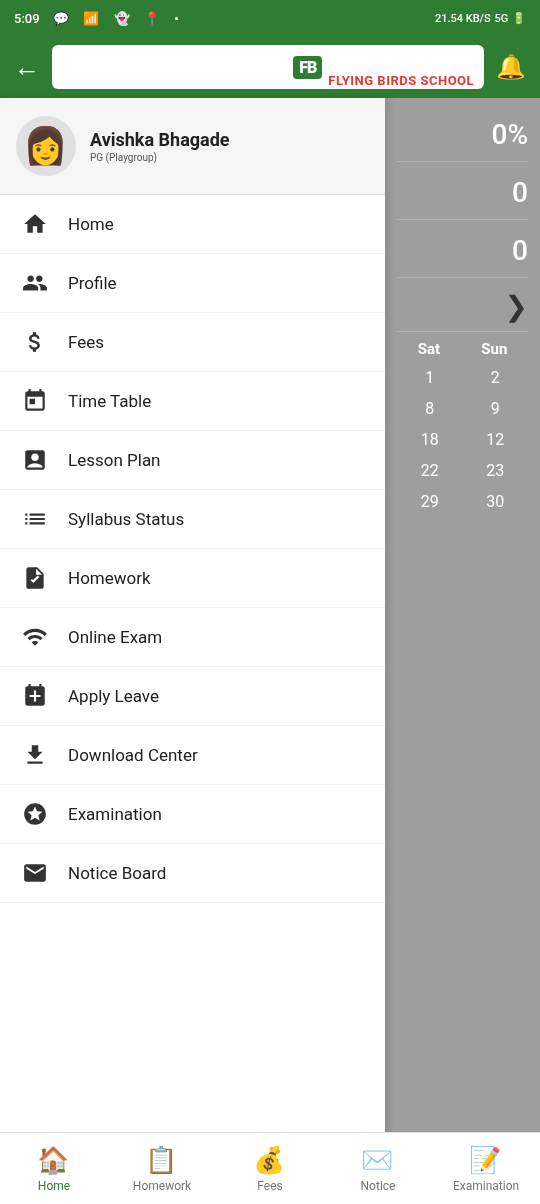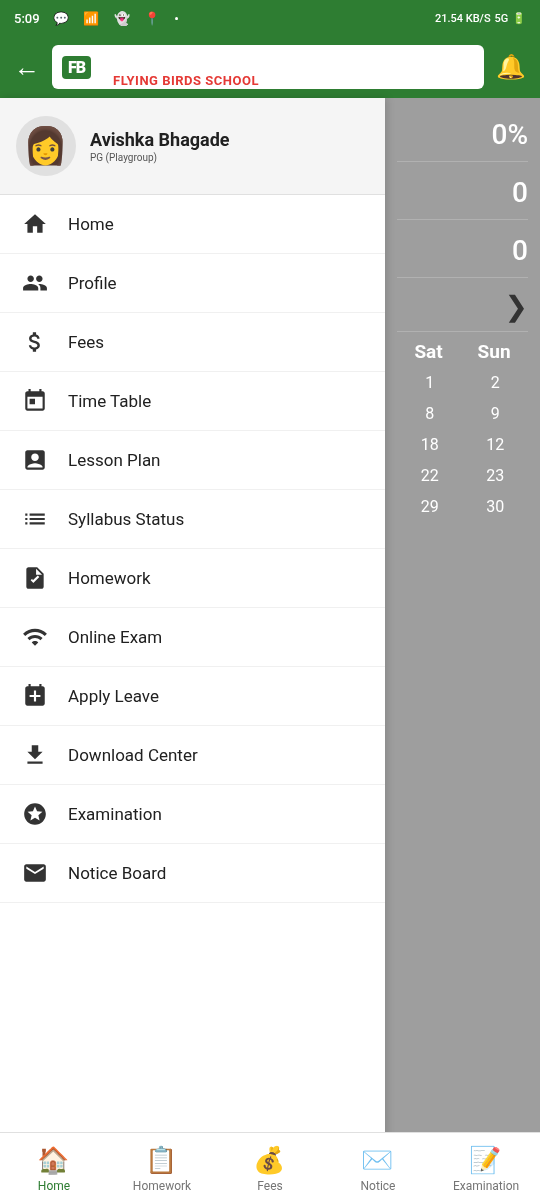--- a/index.html
+++ b/index.html
@@ -34,23 +34,24 @@
       font-size: 26px;
       margin-right: 12px;
       cursor: pointer;
     }
     .header-logo {
       background: #fff;
       border-radius: 6px;
       padding: 4px 10px;
       display: flex;
       align-items: center;
-      gap: 22px;
+      gap: 6px;
       flex: 1;
       height: 44px;
+      justify-content: flex-end;
     }
     .logo-badge {
       background: #2e7d32;
       color: #fff;
       font-weight: 900;
       font-size: 16px;
       border-radius: 4px;
       padding: 2px 6px;
       letter-spacing: -1px;
     }
@@ -179,21 +180,21 @@
       width: 100%;
       text-align: center;
       color: #fff;
       font-size: 16px;
     }
     .cal-header {
       display: flex;
       justify-content: space-around;
       font-weight: 700;
       padding: 4px 0;
-      font-size: 19px;
+      font-size: 15px;
     }
     .cal-row {
       display: flex;
       justify-content: space-around;
       padding: 6px 0;
     }
     .cal-cell {
       width: 40px;
       text-align: center;
     }

